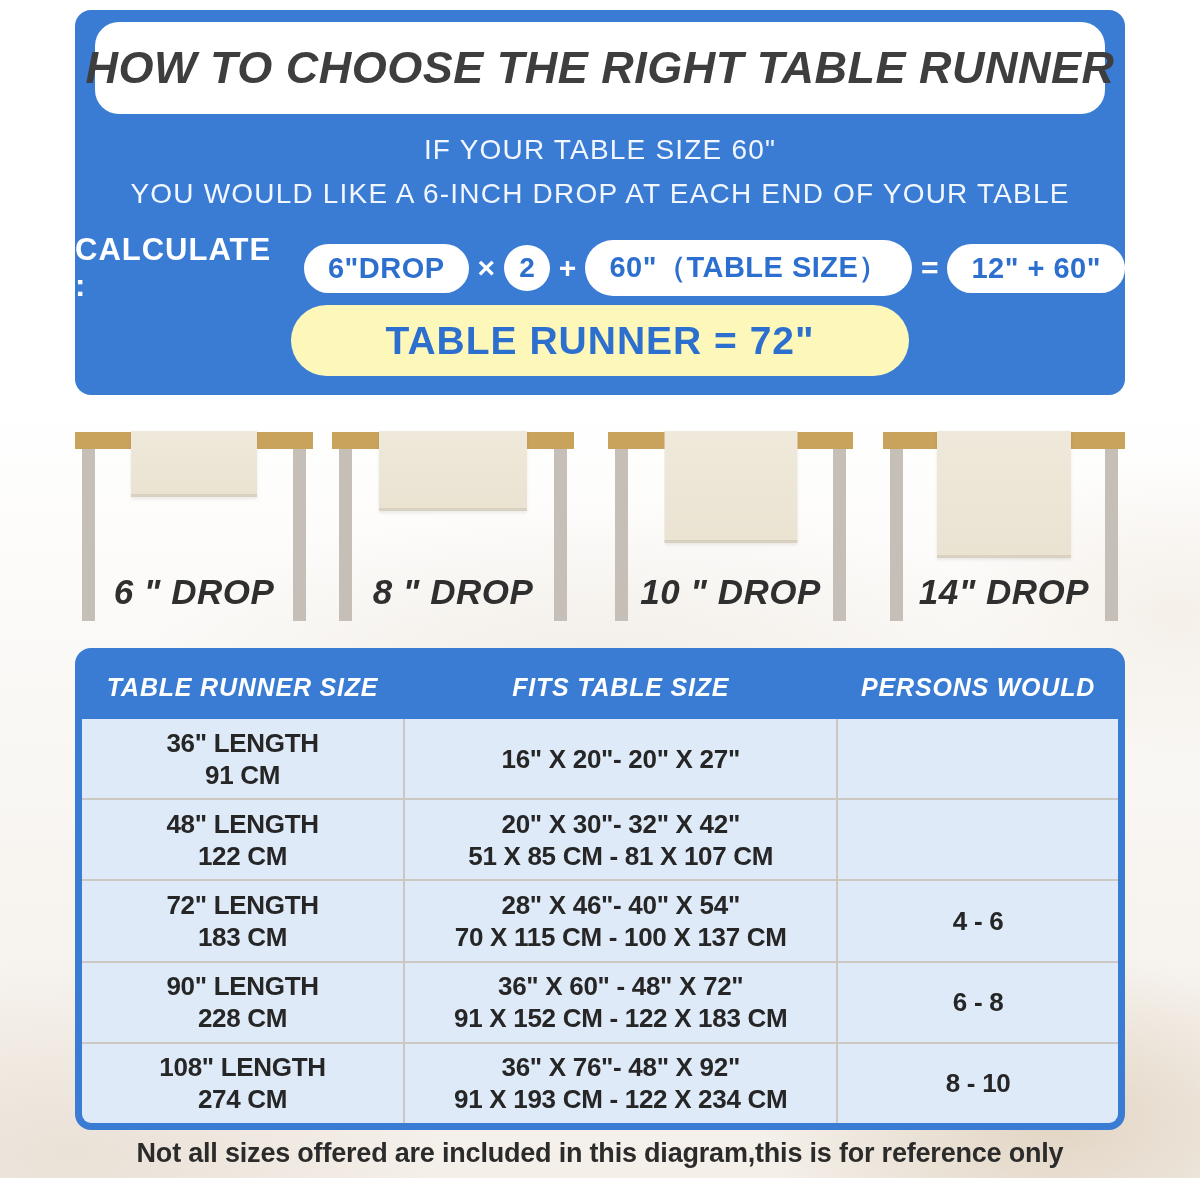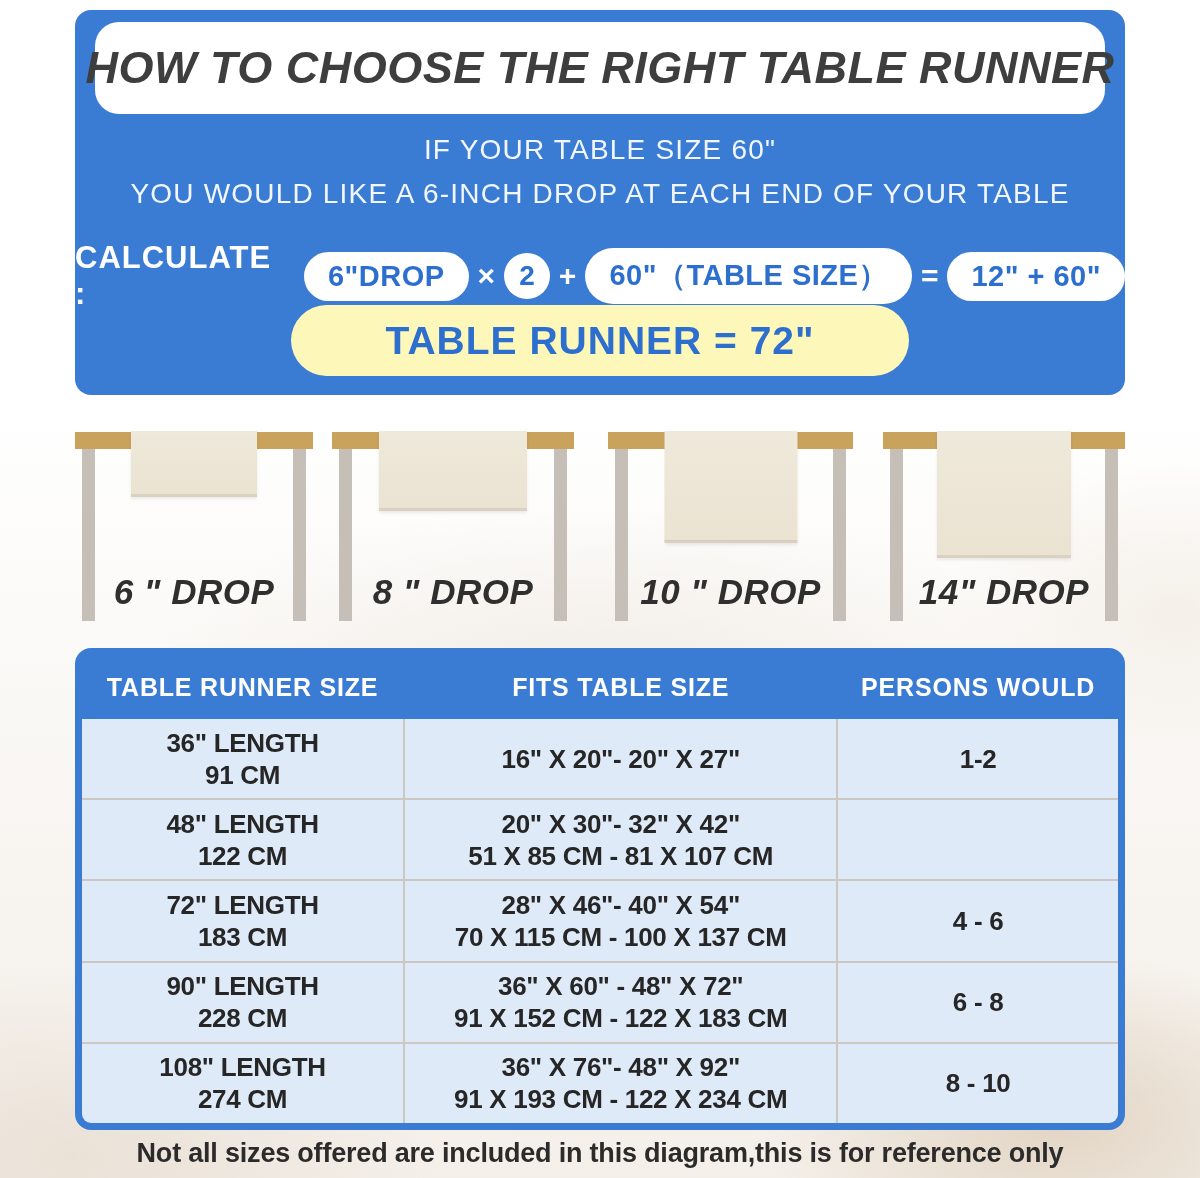--- a/index.html
+++ b/index.html
@@ -35,21 +35,21 @@
   .title-box h1{
     font-size:45px; font-weight:bold; font-style:italic;
     color:var(--title_dark,#3e3e3e); letter-spacing:.5px; white-space:nowrap;
   }
   .sub{ position:absolute; left:0; right:0; text-align:center; color:#f2f7ff;
         font-size:28px; letter-spacing:1.2px; font-weight:400; }
   .sub1{ top:124px; }
   .sub2{ top:168px; }
 
   .calc-row{
-    position:absolute; top:230px; left:0; right:0;
+    position:absolute; top:222px; left:0; right:0;
     display:flex; align-items:center; justify-content:center; gap:9px;
   }
   .calc-label{ color:#ffffff; font-size:31px; font-weight:bold; letter-spacing:1px; margin-right:4px;}
   .pill{
     background:#ffffff; color:var(--blue_text,#2d6fce);
     font-size:29px; font-weight:bold; letter-spacing:.5px;
     padding:8px 24px; border-radius:999px; white-space:nowrap;
   }
   .op{ color:#ffffff; font-size:30px; font-weight:bold; }
   .circle{
@@ -93,20 +93,21 @@
 
   
   .size-table{
     position:absolute; left:75px; top:648px; width:1050px; height:482px;
     background:var(--blue,#3a7cd4); border:7px solid var(--blue,#3a7cd4);
     border-radius:16px; display:flex; flex-direction:column;
   }
   .st-header{
     height:64px; display:grid; grid-template-columns:31% 42% 27%;
     align-items:center;
+    font-style:italic;
   }
   .st-header .hcell{
     text-align:center; color:#ffffff; font-size:25px; font-weight:bold;
     letter-spacing:.8px;
   }
   .st-body{
     flex:1; background:rgba(255,255,255,.84);
     border-radius:0 0 9px 9px; display:flex; flex-direction:column;
     overflow:hidden;
   }
@@ -191,23 +192,20 @@
     <div class="st-body">
 
       <div class="st-row">
         <div class="cell">
           <span>36" LENGTH</span>
           <span>91 CM</span>
         </div>
         <div class="cell cell-mid">
           <span>16" X 20"- 20" X 27"</span>
         </div>
-        <div class="cell">
-          <span>1-2</span>
-        </div>
       </div>
 
       <div class="st-row">
         <div class="cell">
           <span>48" LENGTH</span>
           <span>122 CM</span>
         </div>
         <div class="cell cell-mid">
           <span>20" X 30"- 32" X 42"</span>
           <span>51 X 85 CM - 81 X 107 CM</span>

